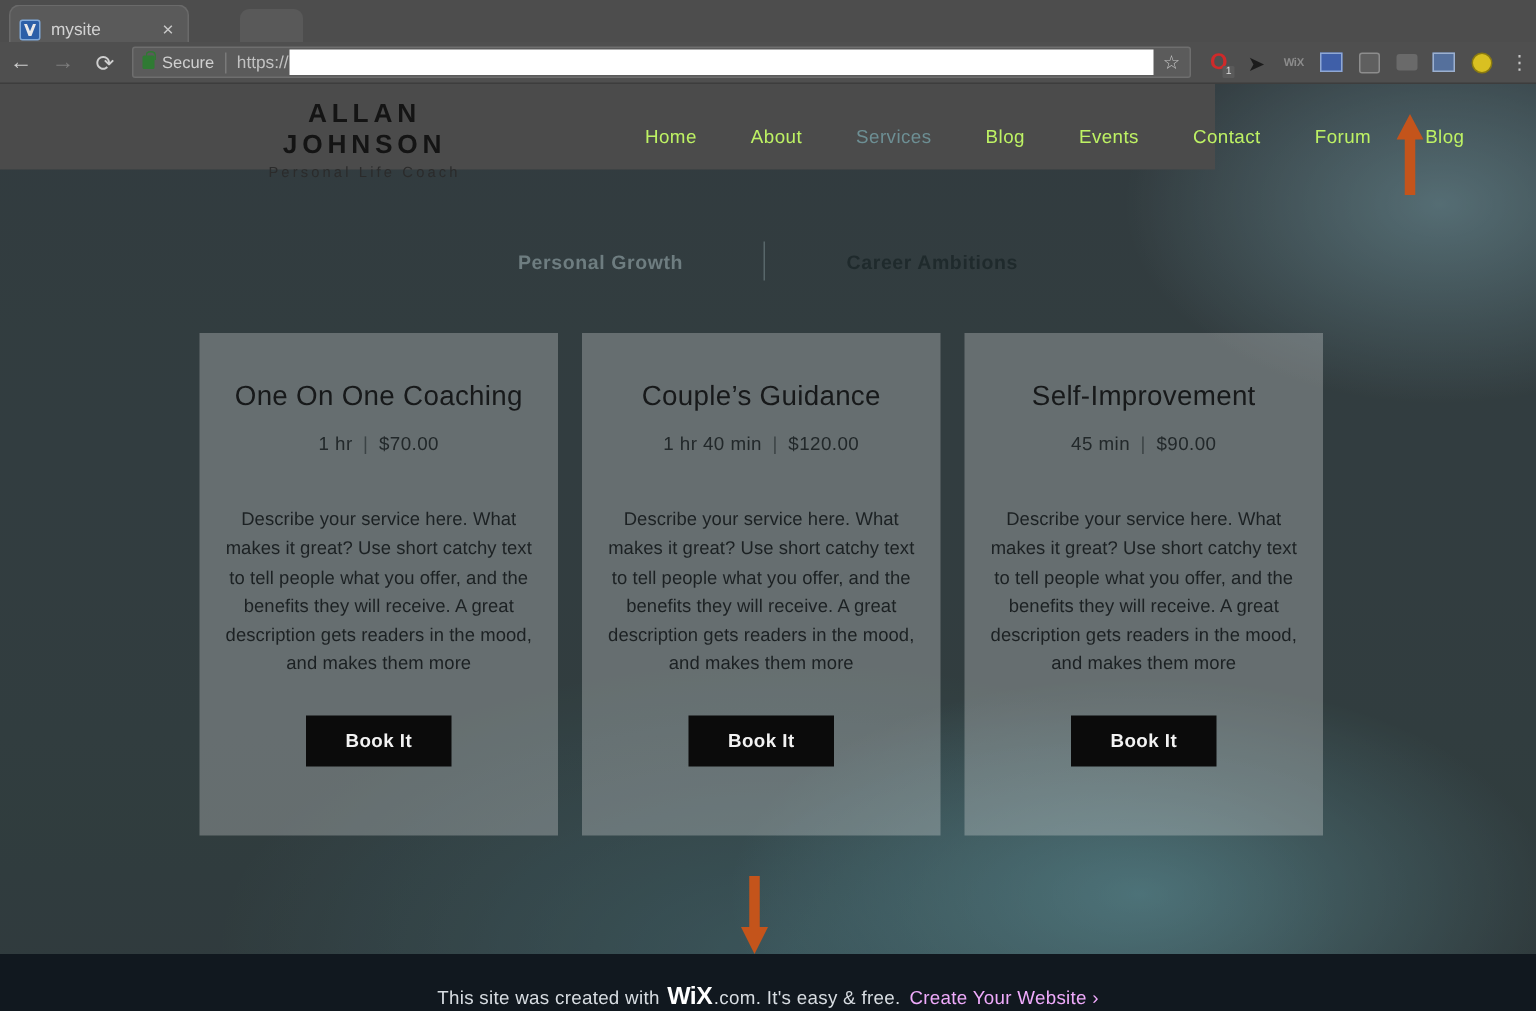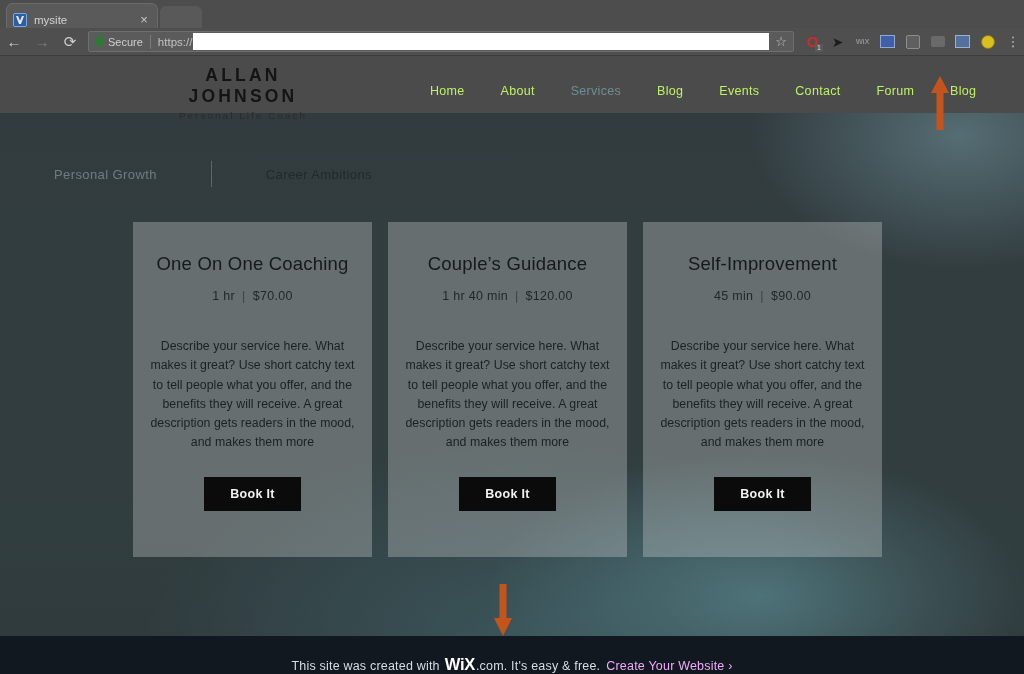--- a/index.html
+++ b/index.html
@@ -18,21 +18,21 @@
     z-index: 50;
   }
   .tabstrip {
     position: relative;
     height: 28px;
     background: #4d4d4d;
   }
   .tab {
     position: absolute;
     left: 6px; top: 3px;
-    width: 152px; height: 25px;
+    width: 120px; height: 25px;
     background: #5a5a5a;
     border-radius: 7px 7px 0 0;
     border: 1px solid #6a6a6a;
     border-bottom: none;
     display: flex; align-items: center;
     padding: 16px 6px;
   }
   .tab-favicon {
     width: 14px; height: 14px;
     background: #2b5fa8;
@@ -202,21 +202,21 @@
   }
   .page-dim {
     position: absolute; inset: 0;
     background: rgba(30,34,36,0.30);
     pointer-events: none;
   }
 
   
   .site-header {
     position: absolute; top: 0; left: 0;
-    width: 1024px; height: 57px;
+    width: 810px; height: 57px;
     background: #4b4b4b;
     z-index: 5;
   }
   .logo-block {
     position: absolute;
     left: 148px; top: 9px;
     text-align: center;
     width: 190px;
   }
   .logo-name {
@@ -278,22 +278,24 @@
     width: 18px; height: 52px;
     z-index: 29;
   }
 
   
   .cat-tabs {
     position: absolute;
     top: 105px; left: 0;
     width: 1024px;
     display: flex;
+    justify-content: center;
     align-items: center;
     z-index: 6;
+    font-weight: bold;
   }
   .cat-tab {
     font-size: 13px;
     letter-spacing: .4px;
     white-space: nowrap;
     padding: 0 54px;
   }
   .cat-tab.inactive { color: #6e7d80; }
   .cat-tab.active { color: #1f2a2c; }
   .cat-divider {

